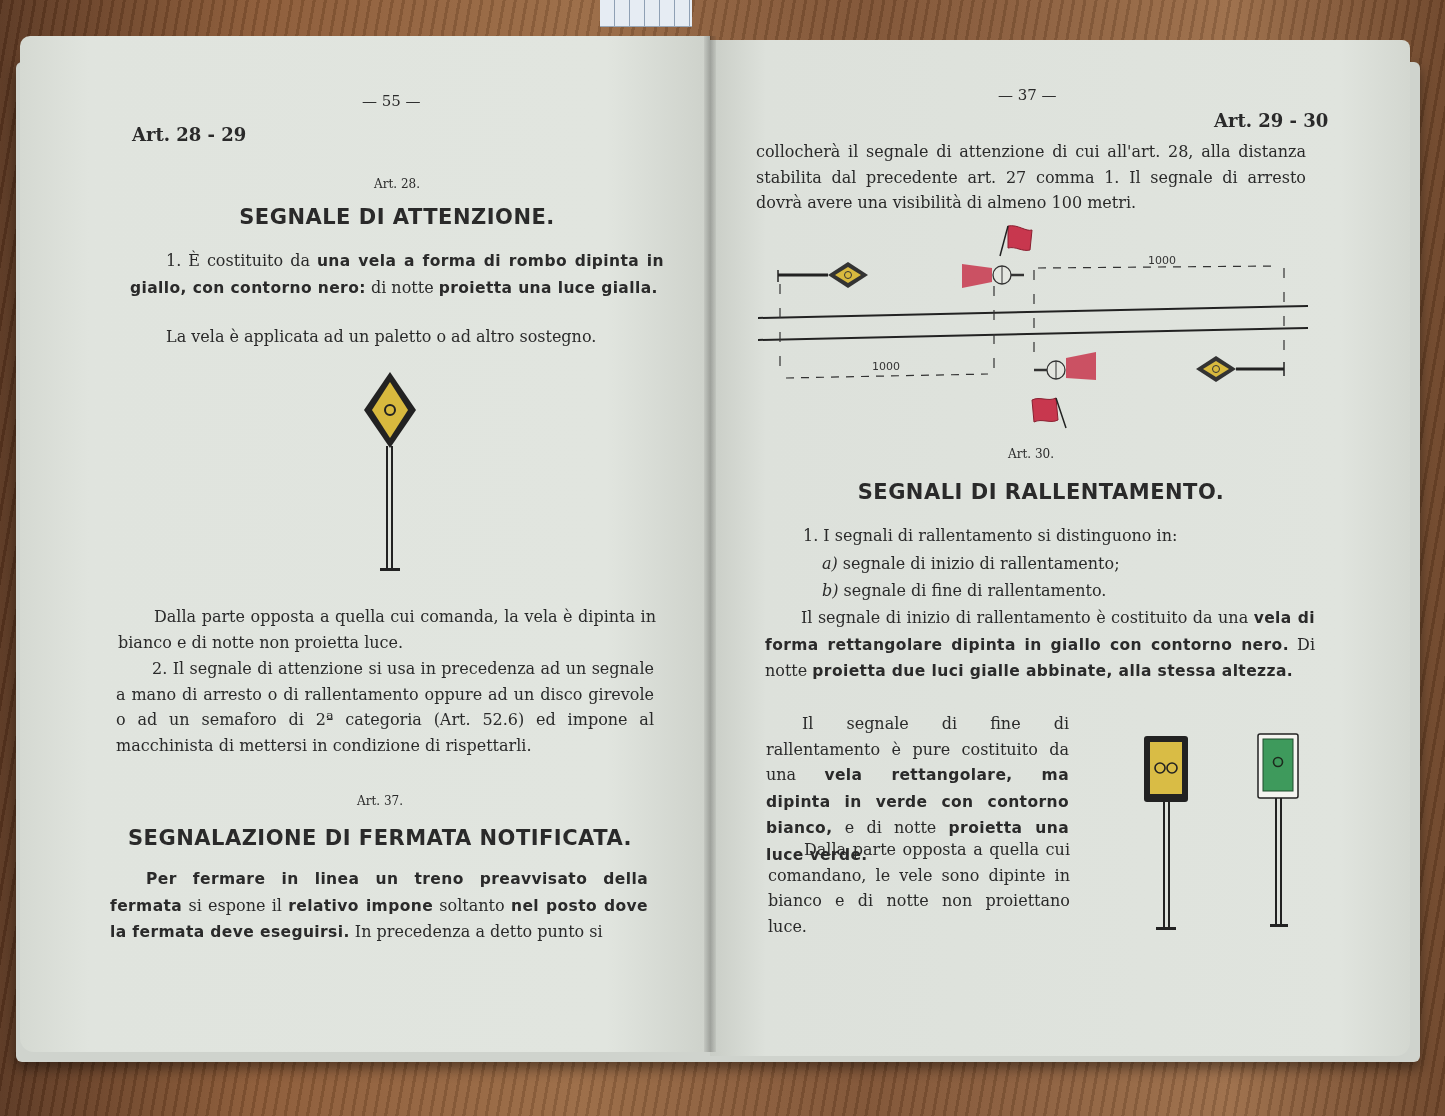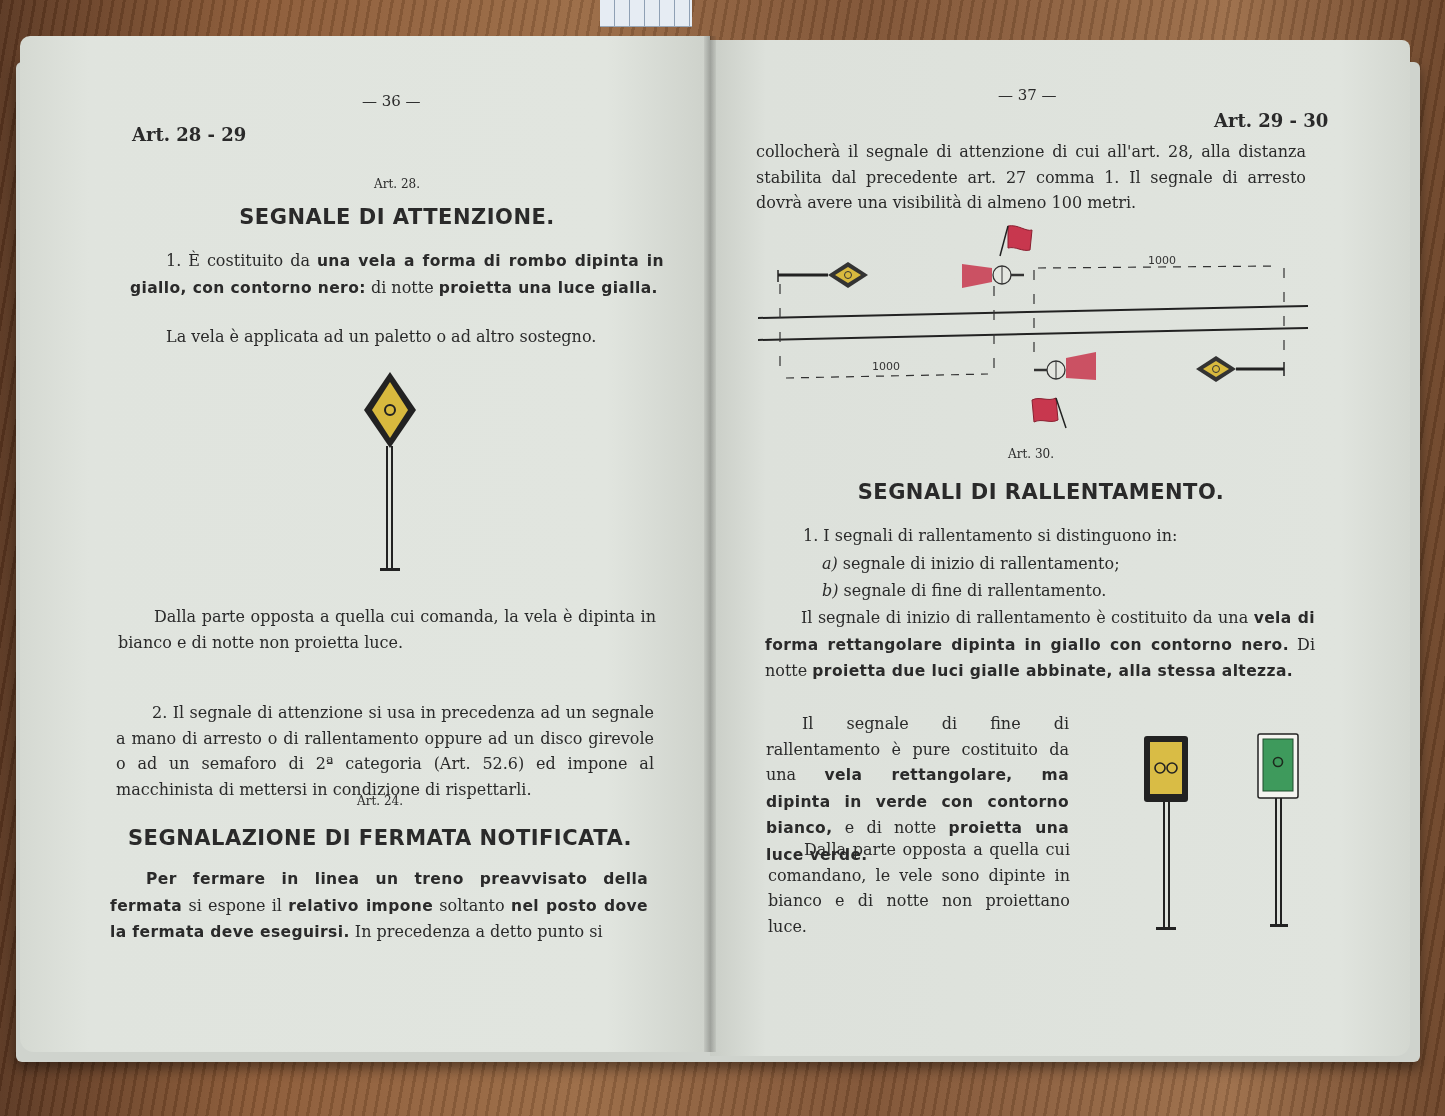--- a/index.html
+++ b/index.html
@@ -35,44 +35,44 @@
 <body>
 
 <div class="wood"></div>
 <div class="ruler"></div>
 <div class="stack"></div>
 
 <div class="page left"></div>
 <div class="page right"></div>
 <div class="gutter"></div>
 
-<div class="abs pn" style="left:362px;top:92px;">— 36 —</div>
+<div class="abs pn" style="left:362px;top:92px;">— 55 —</div>
 <div class="abs hdr" style="left:132px;top:124px;">Art. 28 - 29</div>
 
 <div class="abs art" style="left:130px;top:177px;width:534px;">Art. 28.</div>
 <div class="abs ttl" style="left:130px;top:205px;width:534px;">SEGNALE DI ATTENZIONE.</div>
 
 <div class="abs para ind" style="left:130px;top:248px;width:534px;">
   <span>1. È costituito da </span><b>una vela a forma di rombo dipinta in giallo, con contorno nero:</b><span> di notte </span><b>proietta una luce gialla.</b>
 </div>
 <div class="abs para ind" style="left:130px;top:324px;width:534px;">La vela è applicata ad un paletto o ad altro sostegno.</div>
 
 <svg style="left:360px;top:368px;" width="60" height="210">
   <polygon points="30,4 56,42 30,80 4,42" fill="#222"></polygon>
   <polygon points="30,14 48,42 30,70 12,42" fill="#d8b93e"></polygon>
   <circle cx="30" cy="42" r="5" fill="none" stroke="#222" stroke-width="2"></circle>
   <rect x="26" y="78" width="2" height="124" fill="#222"></rect>
   <rect x="31" y="78" width="2" height="124" fill="#222"></rect>
   <rect x="20" y="200" width="20" height="3" fill="#222"></rect>
 </svg>
 
 <div class="abs para ind" style="left:118px;top:604px;width:538px;">Dalla parte opposta a quella cui comanda, la vela è dipinta in bianco e di notte non proietta luce.</div>
-<div class="abs para ind" style="left:116px;top:656px;width:538px;margin-top:44px;">2. Il segnale di attenzione si usa in precedenza ad un segnale a mano di arresto o di rallentamento oppure ad un disco girevole o ad un semaforo di 2ª categoria (Art. 52.6) ed impone al macchinista di mettersi in condizione di rispettarli.</div>
+<div class="abs para ind" style="left:116px;top:656px;width:538px;">2. Il segnale di attenzione si usa in precedenza ad un segnale a mano di arresto o di rallentamento oppure ad un disco girevole o ad un semaforo di 2ª categoria (Art. 52.6) ed impone al macchinista di mettersi in condizione di rispettarli.</div>
 
-<div class="abs art" style="left:110px;top:794px;width:540px;">Art. 24.</div>
+<div class="abs art" style="left:110px;top:794px;width:540px;">Art. 37.</div>
 <div class="abs ttl" style="left:110px;top:826px;width:540px;">SEGNALAZIONE DI FERMATA NOTIFICATA.</div>
 <div class="abs para ind" style="left:110px;top:866px;width:538px;">
   <b>Per fermare in linea un treno preavvisato della fermata</b><span> si espone il </span><b>relativo impone</b><span> soltanto </span><b>nel posto dove la fermata deve eseguirsi.</b><span> In precedenza a detto punto si</span>
 </div>
 
 <div class="abs pn" style="left:998px;top:86px;">— 37 —</div>
 <div class="abs hdr" style="left:1214px;top:110px;">Art. 29 - 30</div>
 
 <div class="abs para" style="left:756px;top:139px;width:550px;">collocherà il segnale di attenzione di cui all'art. 28, alla distanza stabilita dal precedente art. 27 comma 1. Il segnale di arresto dovrà avere una visibilità di almeno 100 metri.</div>
 

